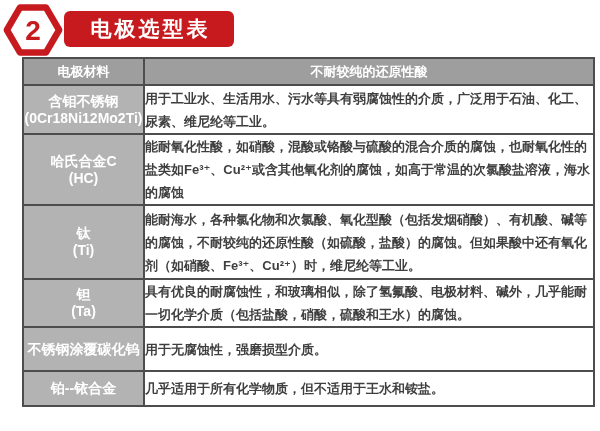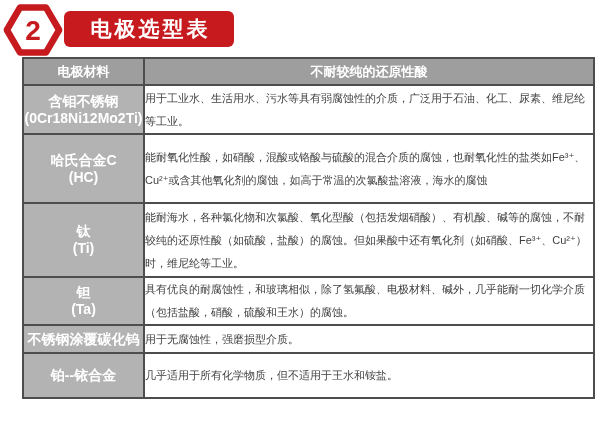--- a/index.html
+++ b/index.html
@@ -48,33 +48,33 @@
   td.mat{
     background:#b3b3b3;
     color:#ffffff;
     font-size:14px;font-weight:bold;
     text-align:center;
     line-height:17px;
   }
   td.desc{
     background:#ffffff;
     color:#3f3f3f;
-    font-size:11px;font-weight:normal;
+    font-size:13px;font-weight:bold;
     line-height:23px;
     padding:2px 4px 2px 12px;
     text-align:left;
   }
   tr.rh{height:27px;font-family:Liberation Mono, monospace;}
   tr.r1{height:49px;}
   tr.r2{height:48px;}
   tr.r3{height:69px;}
   tr.r4{height:74px;}
   tr.r5{height:47px;}
-  tr.r6{height:28px;}
-  tr.r7{height:45px;}
+  tr.r6{height:44px;}
+  tr.r7{height:35px;}
 </style>
 </head>
 <body>
 
 <div class="page">
 
   <div class="hdr">
     <svg class="badge" viewBox="0 0 64 60" xmlns="http://www.w3.org/2000/svg">
       <polygon points="4,30 18,6 46,6 60,30 46,54 18,54" fill="#ffffff" stroke="#c61a1f" stroke-width="7" stroke-linejoin="round"></polygon>
       <text x="32" y="41" text-anchor="middle" font-family="Liberation Sans, DejaVu Sans, sans-serif" font-size="30" font-weight="bold" fill="#c61a1f">2</text>

